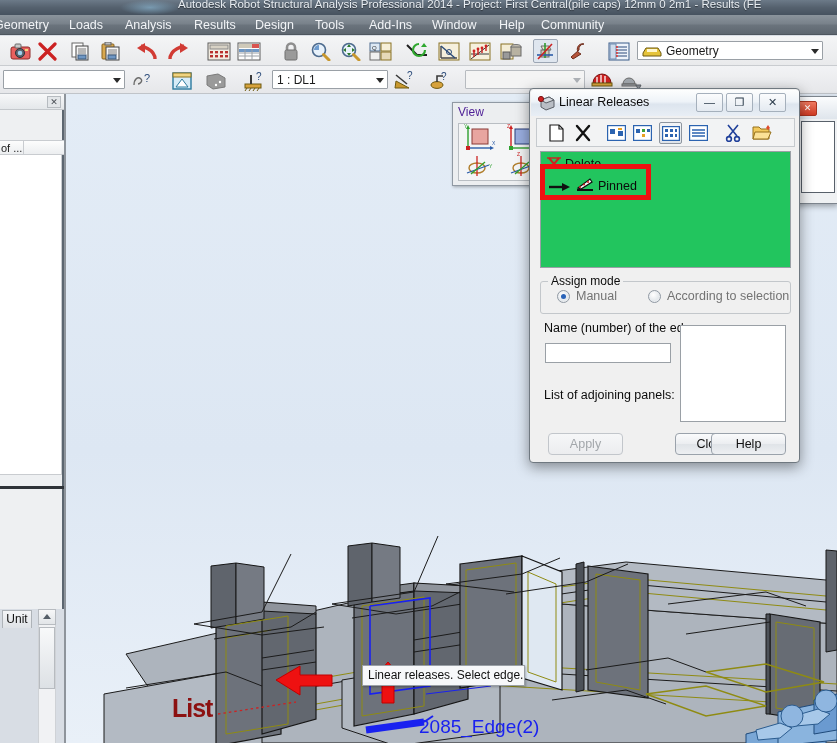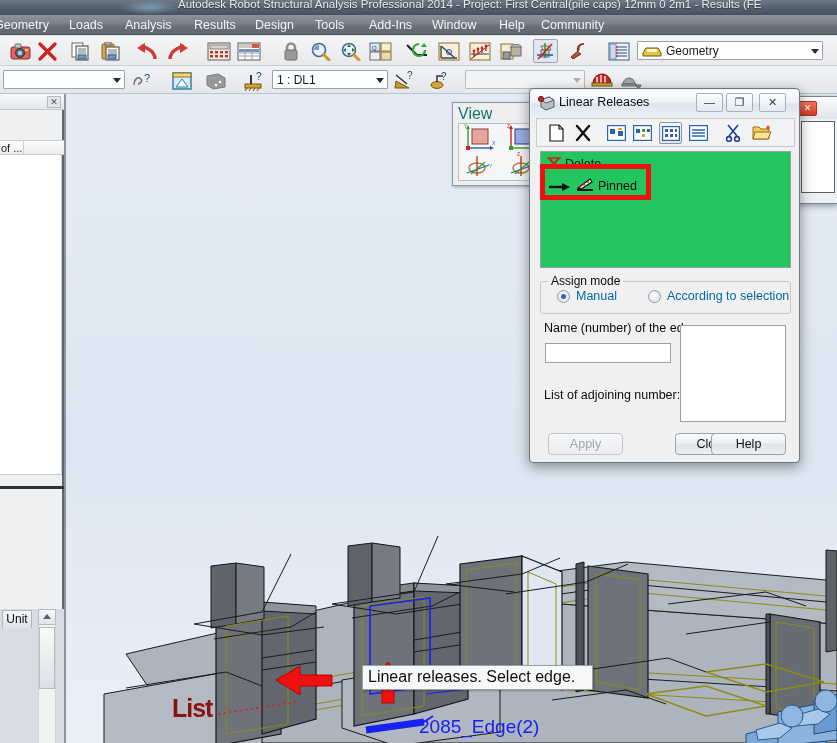--- a/index.html
+++ b/index.html
@@ -133,32 +133,32 @@
     position: absolute; color: #8c1111; font-weight: bold;
     font-size: 25px; font-family: "Liberation Sans", sans-serif;
     letter-spacing: -1px;
   }
   .edgelabel {
     position: absolute; color: #1921f0; font-size: 19px;
     font-family: "Liberation Sans", sans-serif; white-space: nowrap;
   }
   .tooltip {
     position: absolute; background: #f7f8fa; border: 1px solid #9aa0a6;
-    font-size: 16px; color: #101010; padding: 2px 17px 3px 5px; white-space: nowrap;
+    font-size: 12px; color: #101010; padding: 2px 1px 3px 5px; white-space: nowrap;
     box-shadow: 1px 1px 2px rgba(0,0,0,.25);
   }
 
   
   .viewbar {
     position: absolute; left: 452px; top: 102px; width: 105px; height: 84px;
     background: #eceef0; border: 1px solid #9099a3;
     box-shadow: 1px 1px 3px rgba(0,0,0,.3);
   }
   .viewbar .vcap {
-    position: absolute; left: 5px; top: 2px; font-size: 16px; color: #0f766e;
+    position: absolute; left: 5px; top: 2px; font-size: 12px; color: #4c1d95;
   }
   .viewbar .vgrid {
     position: absolute; left: 5px; top: 20px; width: 94px; height: 58px;
     background: #f4f5f6; border: 1px solid #b9bec3;
   }
 
   
   .hiddendlg {
     position: absolute; left: 794px; top: 96px; width: 44px; height: 108px;
     background: #eff1f3; border: 1px solid #7c848d;
@@ -231,21 +231,21 @@
   }
   .radio {
     position: absolute; width: 13px; height: 13px; border-radius: 50%;
     background: radial-gradient(circle at 40% 35%, #ffffff, #e4e8ec 60%, #ffffff 100%);
     border: 1px solid #9099a3;
   }
   .radio.on::after {
     content: ""; position: absolute; left: 3px; top: 3px;
     width: 5px; height: 5px; border-radius: 50%; background: #2a63b8;
   }
-  .radiolabel { position: absolute; font-size: 12.5px; color: #0369a1; }
+  .radiolabel { position: absolute; font-size: 12.5px; color: #737373; }
   .lbl { position: absolute; font-size: 12.5px; color: #0b0b0b; }
   .txtinput {
     position: absolute; background: #fff; border: 1px solid #9aa0a6;
     height: 20px; font-size: 12px; padding-left: 3px;
   }
   .bigbox {
     position: absolute; left: 150px; top: 236px; width: 106px; height: 97px;
     background: #fff; border: 1px solid #9aa0a6;
   }
   .dlgbtn {
@@ -896,21 +896,21 @@
 
     <div class="radio on" style="left:27px; top:201px;"></div>
     <span class="radiolabel" style="left:46px; top:200px;">Manual</span>
 
     <div class="radio" style="left:118px; top:201px;"></div>
     <span class="radiolabel" style="left:137px; top:200px;">According to selection</span>
 
     <span class="lbl" style="left:14px; top:232px;">Name (number) of the edge:</span>
     <input class="txtinput" style="left: 15px; top: 254px; width: 126px;" value="">
 
-    <span class="lbl" style="left:14px; top:299px;">List of adjoining number:</span>
+    <span class="lbl" style="left:14px; top:299px;">List of adjoining panels:</span>
     <div class="bigbox"></div>
 
     <div class="dlgbtn disabled" style="left:18px; top:344px;">Apply</div>
     <div class="dlgbtn" style="left:100px; top:344px;margin-left:45px;">Close</div>
     <div class="dlgbtn" style="left:181px; top:344px;">Help</div>
   </div>
 
   <div class="redbox"></div>
 
 </div>

